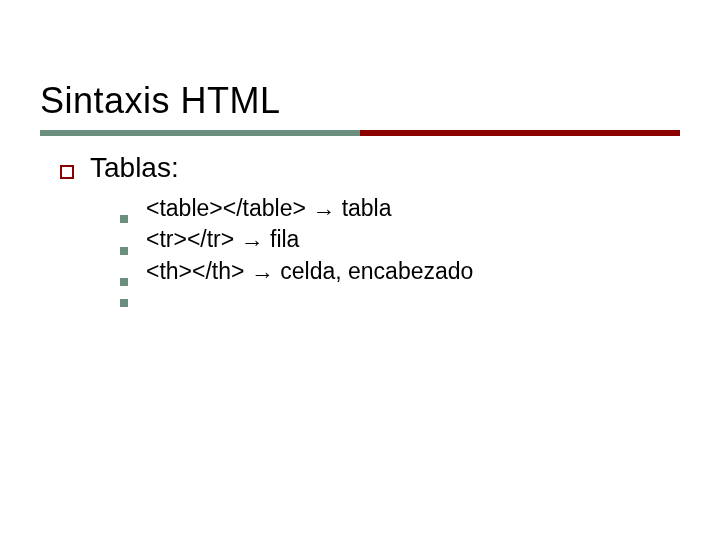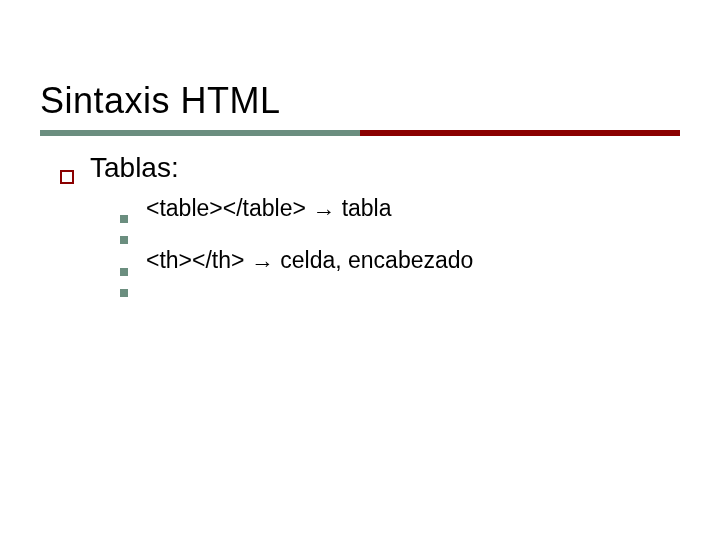--- a/index.html
+++ b/index.html
@@ -34,21 +34,21 @@
     height: 6px;
     background: #6b8e7f;
     width: 50%;
   }
   .body {
     margin-top: 16px;
     padding-left: 20px;
   }
   .lvl1 {
     display: flex;
-    align-items: flex-end;
+    align-items: center;
     margin-top: 12px;
   }
   .lvl1-bullet {
     width: 14px;
     height: 14px;
     border: 2px solid #8b0000;
     margin-top: 8px;
     margin-right: 16px;
     flex: 0 0 auto;
     box-sizing: border-box;
@@ -93,20 +93,21 @@
       <span class="lvl1-text">Tablas:</span>
     </div>
 
     <div class="lvl2-list">
       <div class="lvl2">
         <span class="lvl2-bullet"></span>
         <span class="lvl2-text">&lt;table&gt;&lt;/table&gt; → tabla</span>
       </div>
       <div class="lvl2">
         <span class="lvl2-bullet"></span>
+        <span class="lvl2-text">&lt;tr&gt;&lt;/tr&gt; → fila</span>
       </div>
       <div class="lvl2">
         <span class="lvl2-bullet"></span>
         <span class="lvl2-text">&lt;th&gt;&lt;/th&gt; → celda, encabezado</span>
       </div>
       <div class="lvl2">
         <span class="lvl2-bullet"></span>
       </div>
     </div>
   </div>

